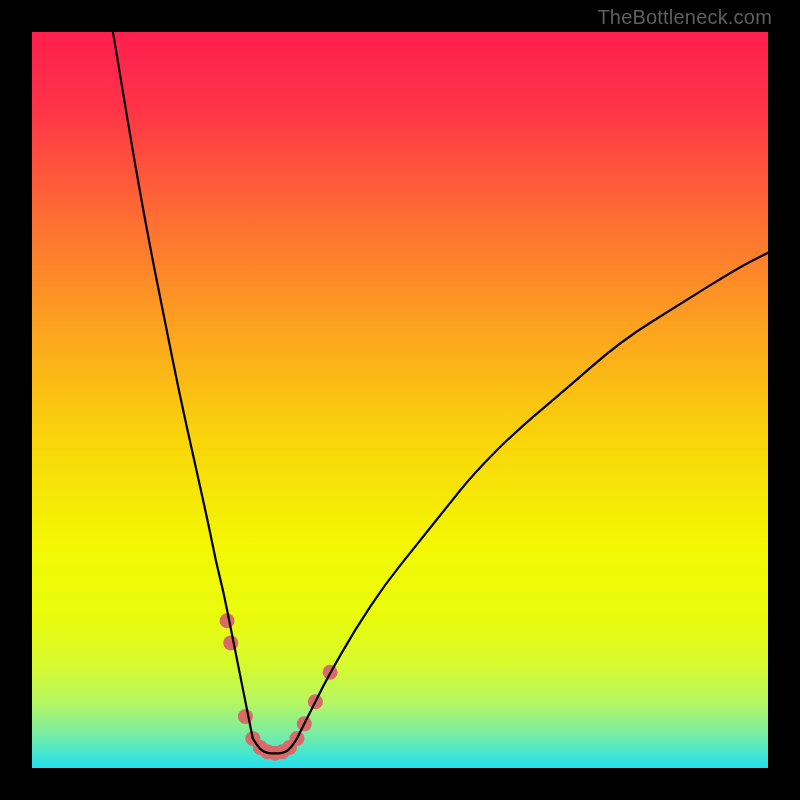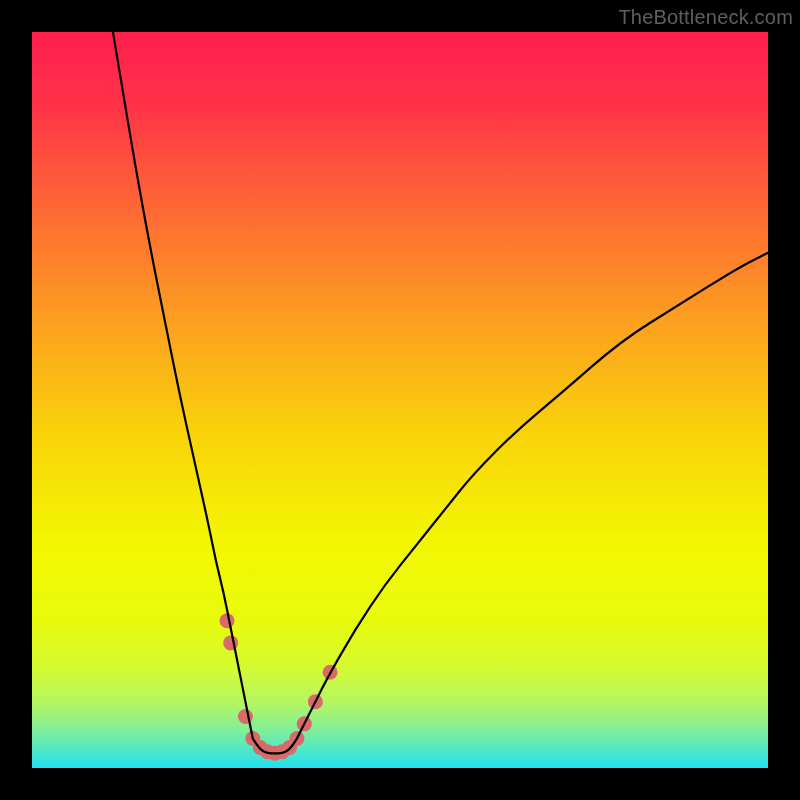--- a/index.html
+++ b/index.html
@@ -33,21 +33,21 @@
   }
   svg.curves {
     position: absolute;
     inset: 0;
     width: 100%;
     height: 100%;
   }
   .watermark {
     position: absolute;
     top: 6px;
-    right: 7px;
+    right: 28px;
     color: #5f5f5f;
     font-size: 20px;
     letter-spacing: 0.2px;
     font-weight: 500;
   }
 </style>
 </head>
 <body>
 
 <div class="frame">

